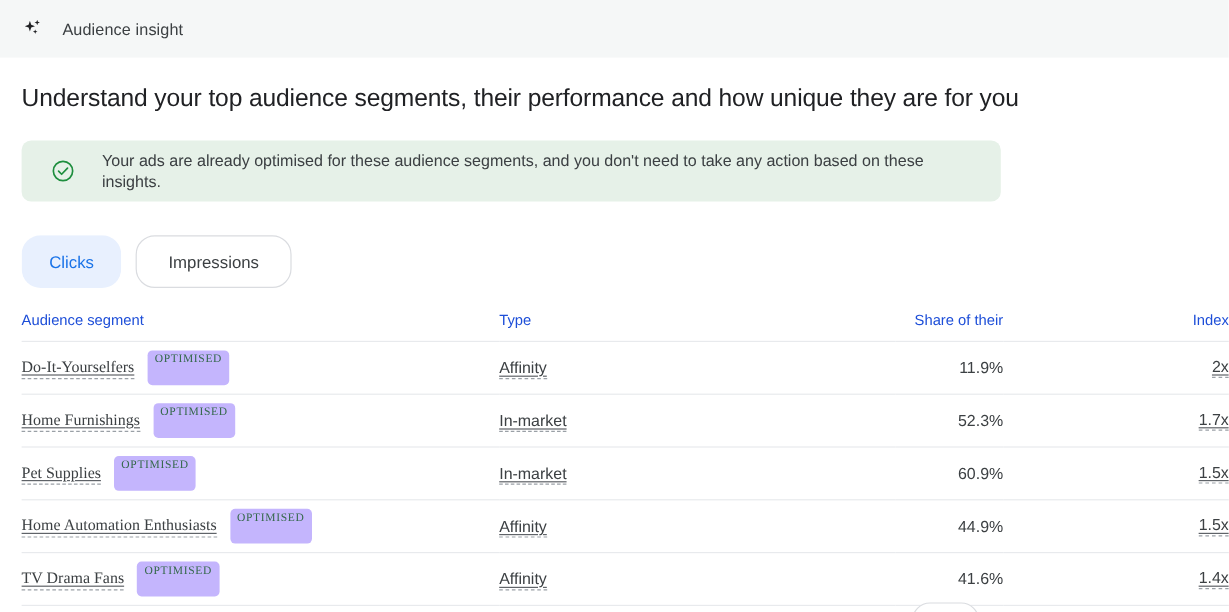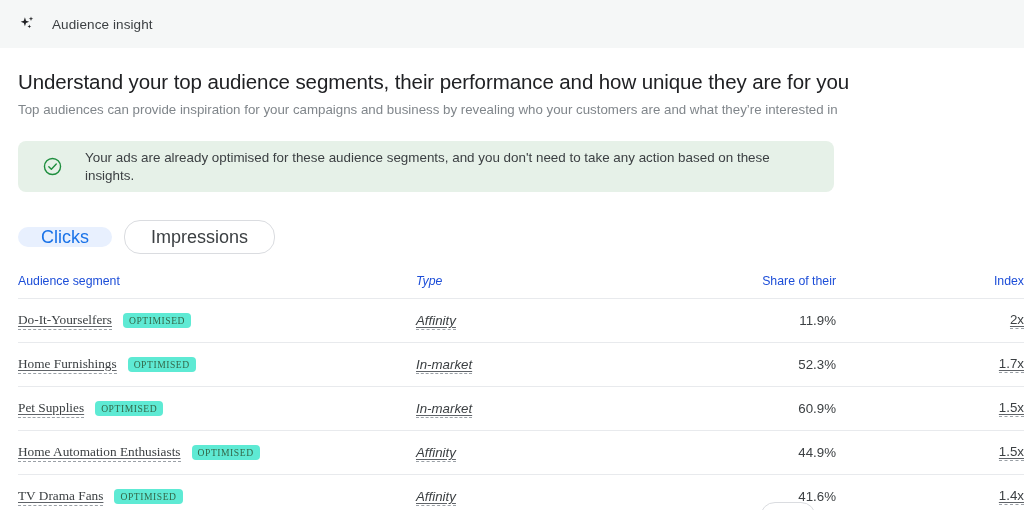--- a/index.html
+++ b/index.html
@@ -84,26 +84,26 @@
   }
 
   
   .tabs {
     margin-top: 28px;
     display: flex;
     align-items: center;
     gap: 12px;
   }
   .tab {
-    height: 20px;
+    height: 44px;
     border-radius: 16px;
     display: inline-flex;
     align-items: center;
     justify-content: center;
-    font-size: 18px;
+    font-size: 14px;
     cursor: pointer;
     box-sizing: border-box;
     padding: 0 22px;
     white-space: nowrap;
   }
   .tab.active {
     background: #e8f0fe;
     color: #1a73e8;
     border: 1px solid transparent;
     font-weight: 500;
@@ -133,21 +133,21 @@
   }
   .table td {
     padding: 0;
     height: 43px;
     border-bottom: 1px solid #e8eaed;
     vertical-align: middle;
     font-size: 13.3px;
     color: #3c4043;
   }
   .col-seg   { width: 398px; text-align: left; }
-  .col-type  { width: 330px; text-align: left; font-style: italic; }
+  .col-type  { width: 330px; text-align: left; }
   .col-share { width: 90px;  text-align: right; }
   .col-index { width: 188px; text-align: right; }
 
   th.col-share, td.col-share { padding-right: 0; }
   th.col-index, td.col-index { padding-right: 4px; }
 
   .seg-cell {
     display: flex;
     align-items: center;
     font-family: Liberation Serif, serif;
@@ -156,26 +156,26 @@
     border-bottom: 1px dashed #9aa0a6;
     padding-bottom: 1px;
     text-decoration: underline;
     text-decoration-color: #5f6368;
     text-underline-offset: 2px;
     cursor: pointer;
     white-space: nowrap;
   }
   .badge {
     margin-left: 11px;
-    background: #5eead4;
+    background: #c4b5fd;
     color: #34684a;
     font-size: 9.6px;
     letter-spacing: .55px;
     border-radius: 4px;
-    padding: 3px 6px 3px 6px;
+    padding: 3px 6px 16px 6px;
     line-height: 1;
     white-space: nowrap;
     flex: 0 0 auto;
   }
   .index-val {
     display: inline-block;
   }
 
   
   .bottom-btn {
@@ -198,21 +198,20 @@
     <path d="M8.3 4.0 L9.6 8.0 L13.4 9.4 L9.6 10.8 L8.3 14.8 L7.0 10.8 L3.2 9.4 L7.0 8.0 Z" fill="#202124"></path>
     <path d="M15.6 3.0 L16.3 5.0 L18.3 5.7 L16.3 6.4 L15.6 8.4 L14.9 6.4 L12.9 5.7 L14.9 5.0 Z" fill="#202124"></path>
     <path d="M13.6 12.6 L14.2 14.3 L15.9 14.9 L14.2 15.5 L13.6 17.2 L13.0 15.5 L11.3 14.9 L13.0 14.3 Z" fill="#202124"></path>
   </svg>
   <span class="topbar-title">Audience insight</span>
 </div>
 
 <div class="content">
 
   <h1 class="page-title">Understand your top audience segments, their performance and how unique they are for you</h1>
-  <p class="page-sub">Top audiences can provide inspiration for your campaigns and business by revealing who your customers are and what they’re interested in</p>
 
   <div class="banner">
     <svg class="check-icon" viewBox="0 0 24 24">
       <circle cx="12" cy="12" r="9.2" fill="none" stroke="#1e8e3e" stroke-width="1.6"></circle>
       <path d="M7.8 12.2 L10.7 15.1 L16.3 9.2" fill="none" stroke="#1e8e3e" stroke-width="1.6" stroke-linecap="round" stroke-linejoin="round"></path>
     </svg>
     <span class="banner-text">Your ads are already optimised for these audience segments, and you don't need to take any action based on these insights.</span>
   </div>
 
   <div class="tabs">

